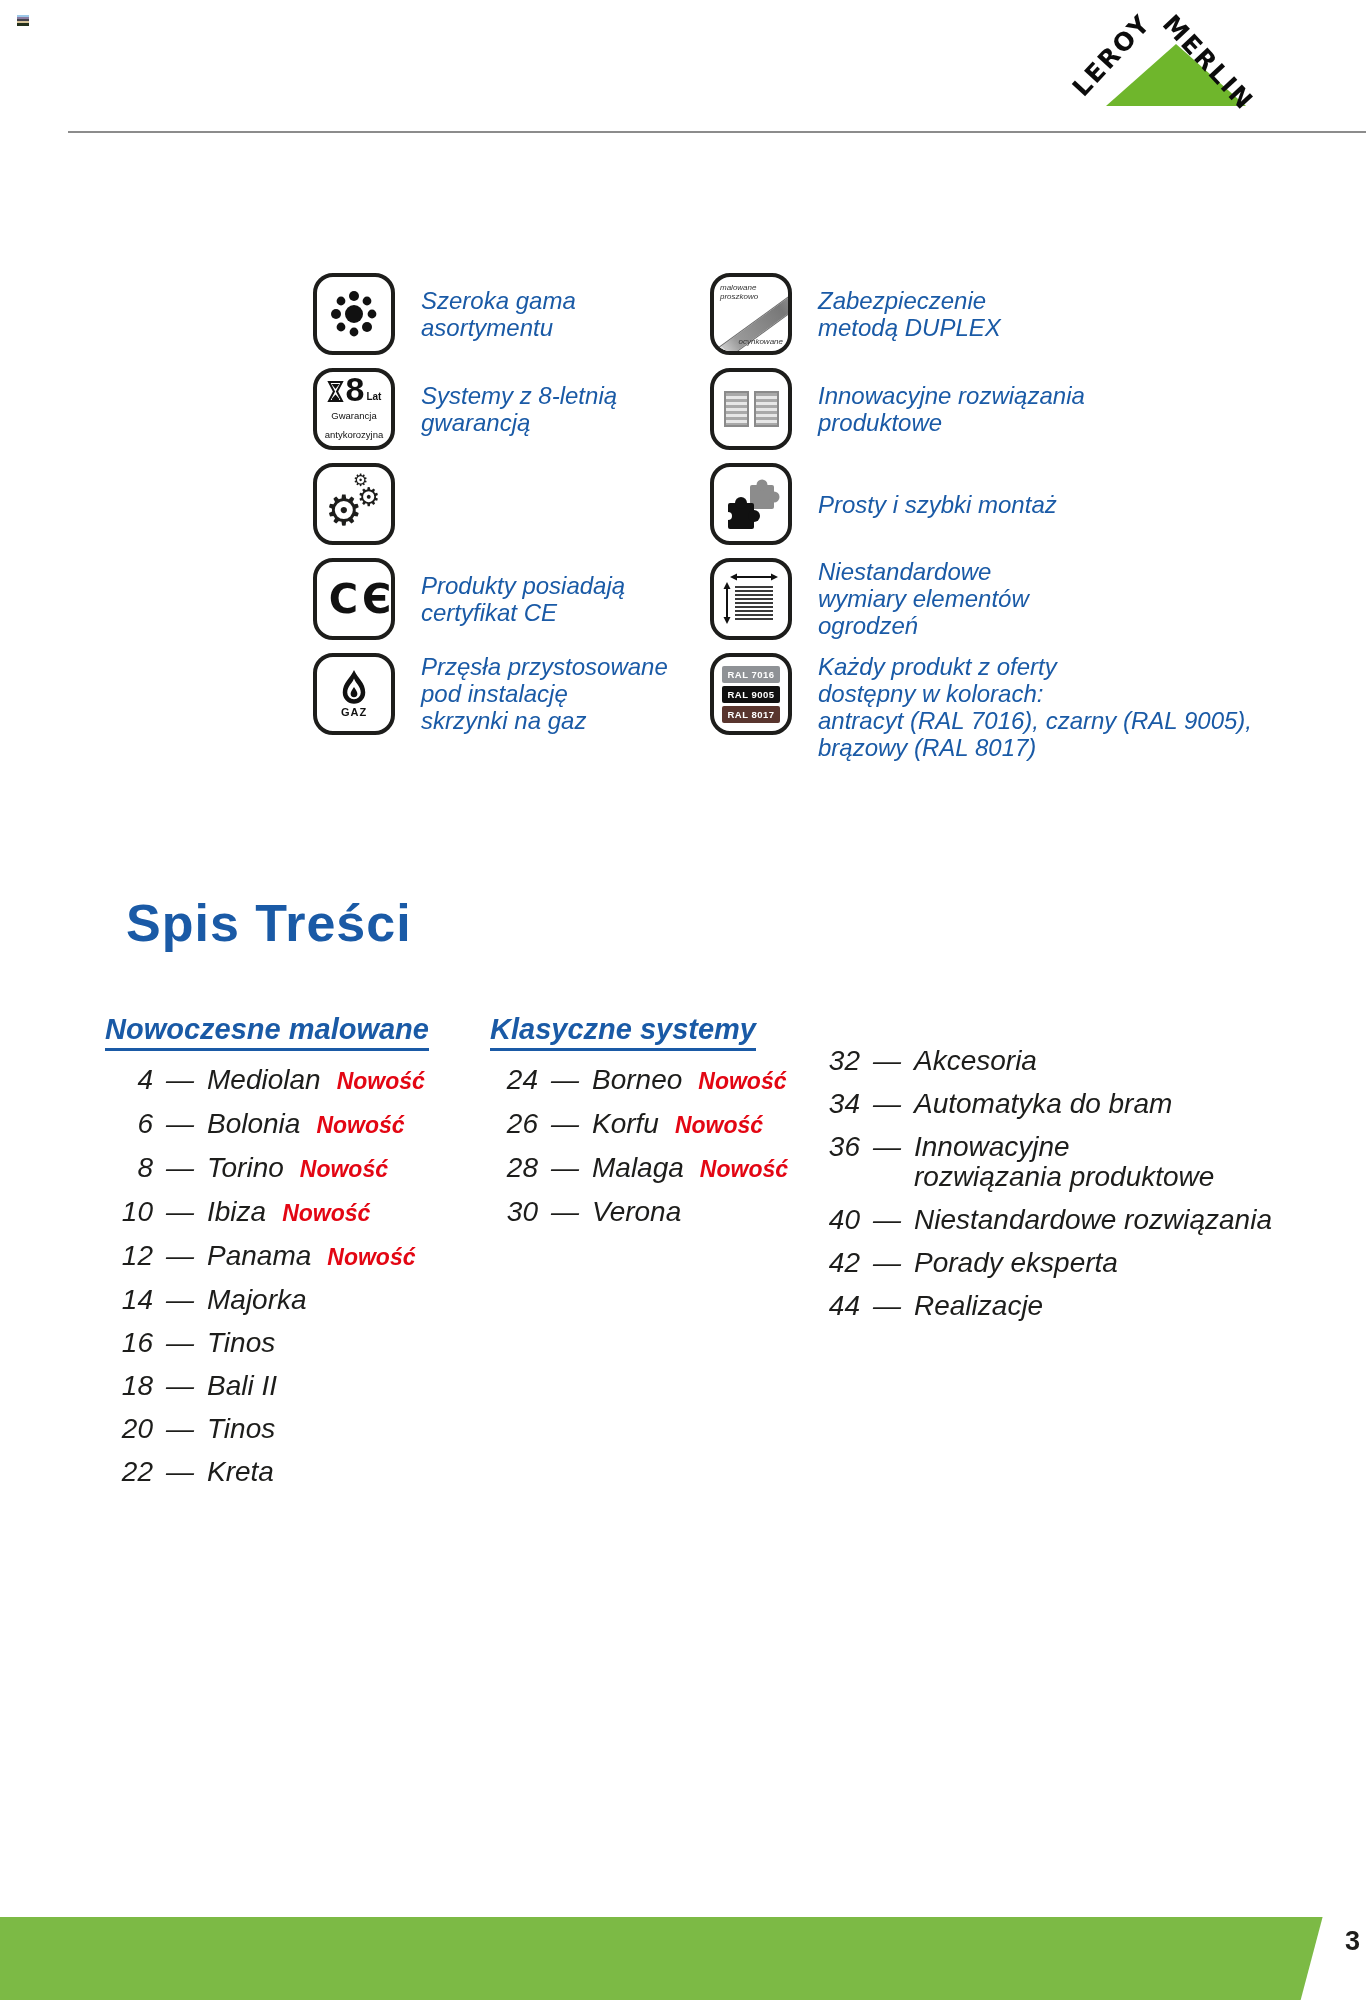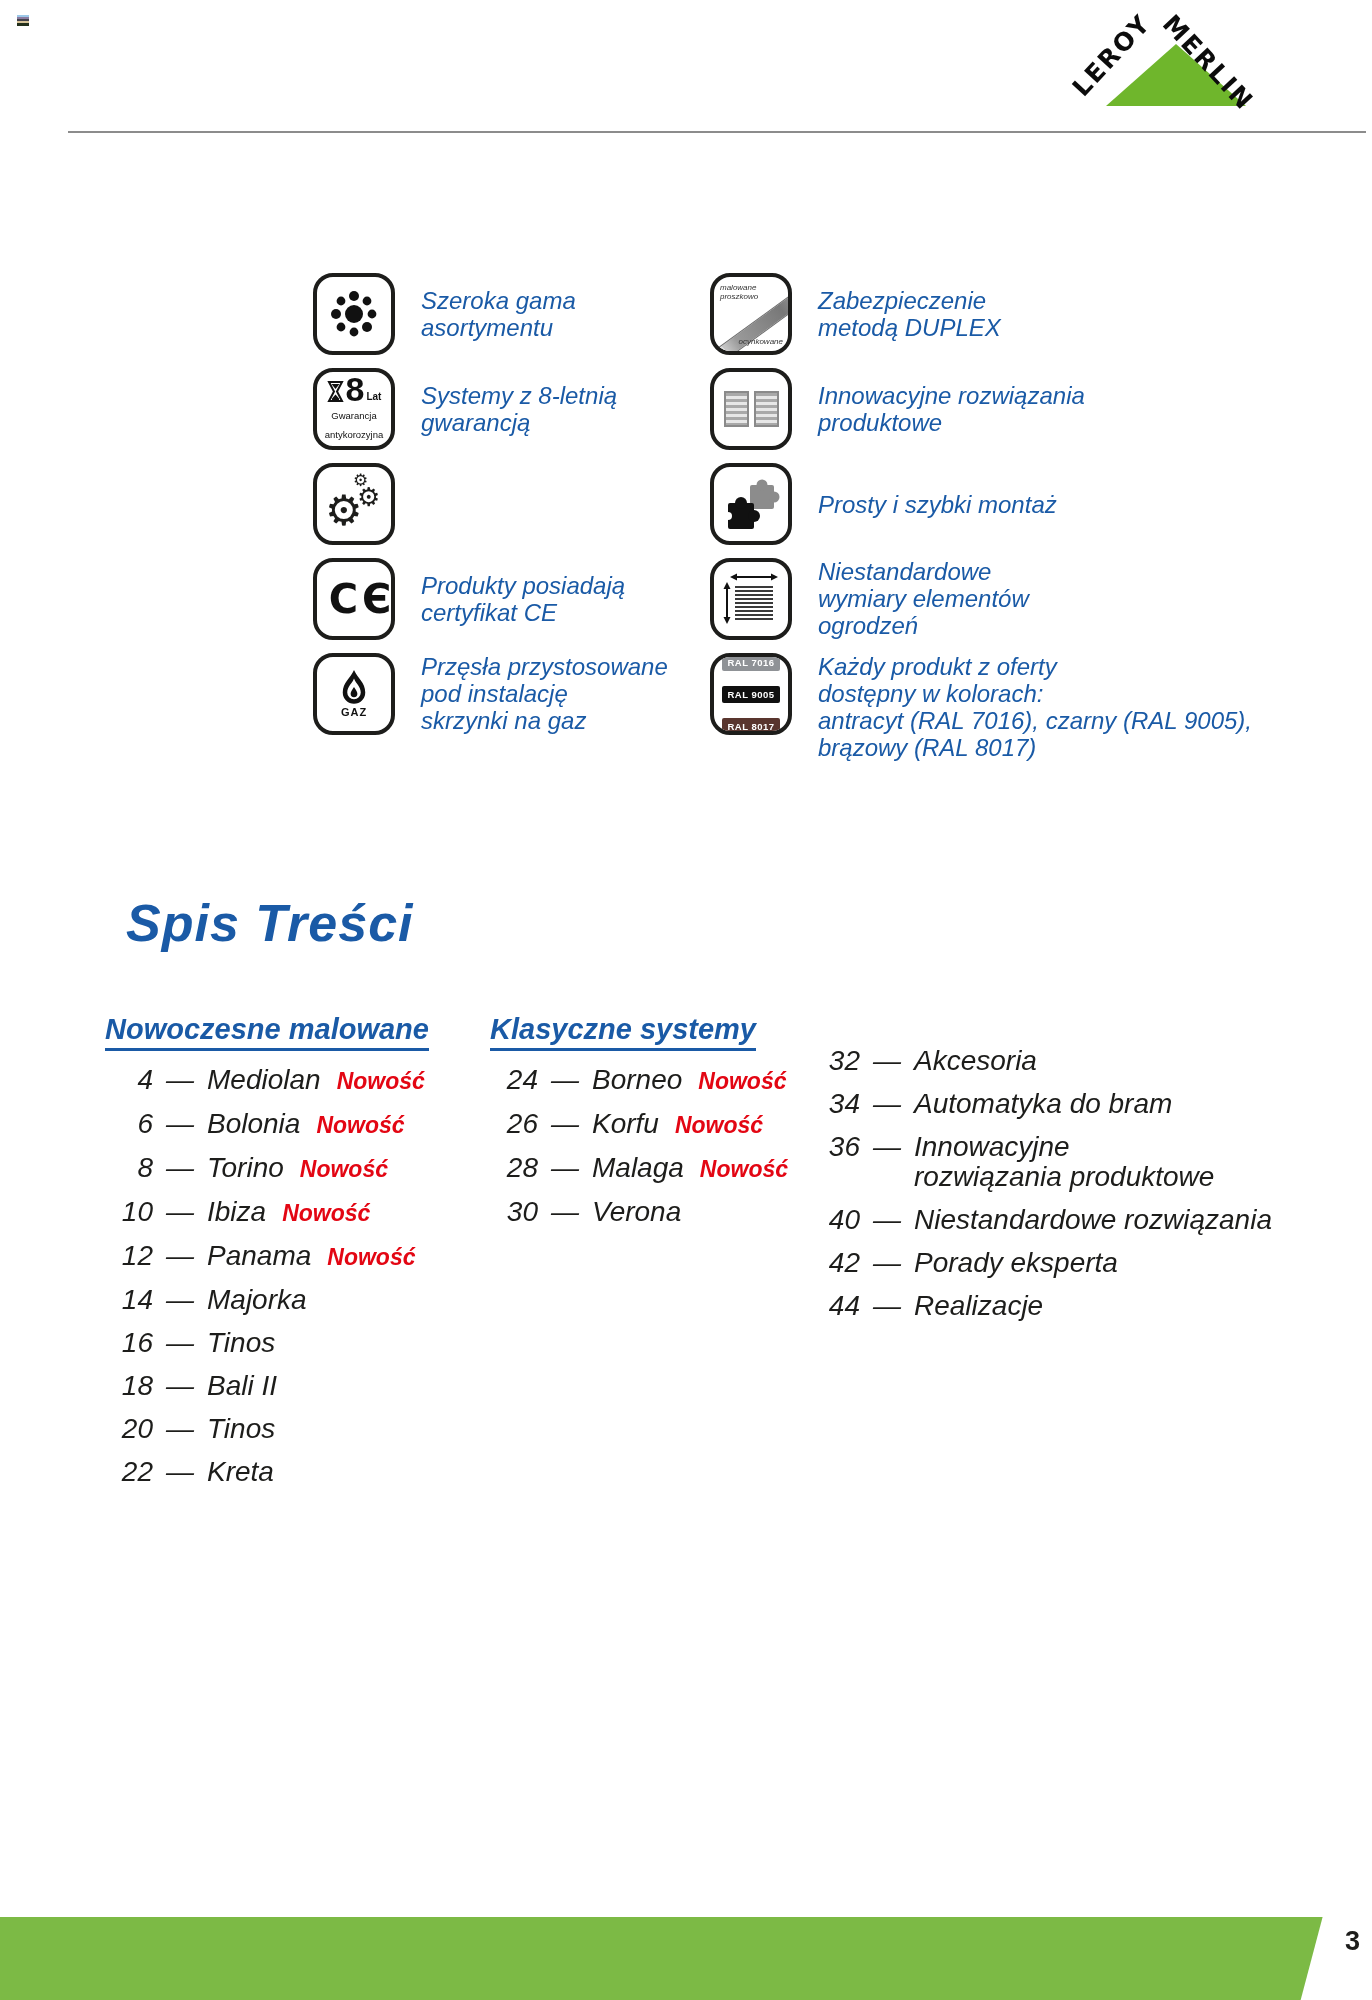--- a/index.html
+++ b/index.html
@@ -64,26 +64,26 @@
     background:repeating-linear-gradient(180deg,#a9a9a9 0 3px,#e7e7e7 3px 6px);}
 
   .duplex-inner{position:absolute;inset:0;}
   .duplex-bar{position:absolute;left:-10px;top:46px;width:100px;height:15px;
     transform:rotate(-36deg);transform-origin:center;
     background:linear-gradient(90deg,#dcdcdc 0 14px,#c4c4c4 14px 16px,#9a9a9a 30%,#787878 85%,#8d8d8d);
     border:1px solid #6d6d6d;}
   .duplex-top-label{position:absolute;left:6px;top:6px;font-size:8px;line-height:9px;font-style:italic;color:#333;}
   .duplex-bottom-label{position:absolute;right:5px;bottom:5px;font-size:8px;font-style:italic;color:#333;}
 
-  .ral-inner{display:flex;flex-direction:column;gap:15px;}
+  .ral-inner{display:flex;flex-direction:column;gap:3px;}
   .ral-row{width:58px;height:17px;border-radius:2px;display:flex;align-items:center;justify-content:center;
     color:#fff;font-size:9.5px;font-weight:bold;letter-spacing:0.5px;}
 
   
-  .toc-title{position:absolute;left:126px;top:893px;font-size:52px;font-style:italic;color:var(--blue);letter-spacing:1px;}
+  .toc-title{position:absolute;left:126px;top:893px;font-size:52px;color:var(--blue);letter-spacing:1px;}
   .toc-col{position:absolute;font-style:italic;color:var(--ink);}
   .toc-col-0{left:105px;top:1013px;}
   .toc-col-1{left:490px;top:1013px;}
   .toc-col-2{left:812px;top:1046px;}
   .toc-header{font-size:29px;font-weight:bold;font-style:italic;color:var(--blue);
     border-bottom:3px solid var(--blue);display:inline-block;padding-bottom:2px;}
   .toc-header-wrap{margin-bottom:14px;}
   .toc-row{display:flex;align-items:baseline;font-size:28px;line-height:30px;margin-bottom:13px;cursor:pointer;}
   .toc-num{width:48px;text-align:right;flex:none;}
   .toc-dash{margin:0 13px;flex:none;}

